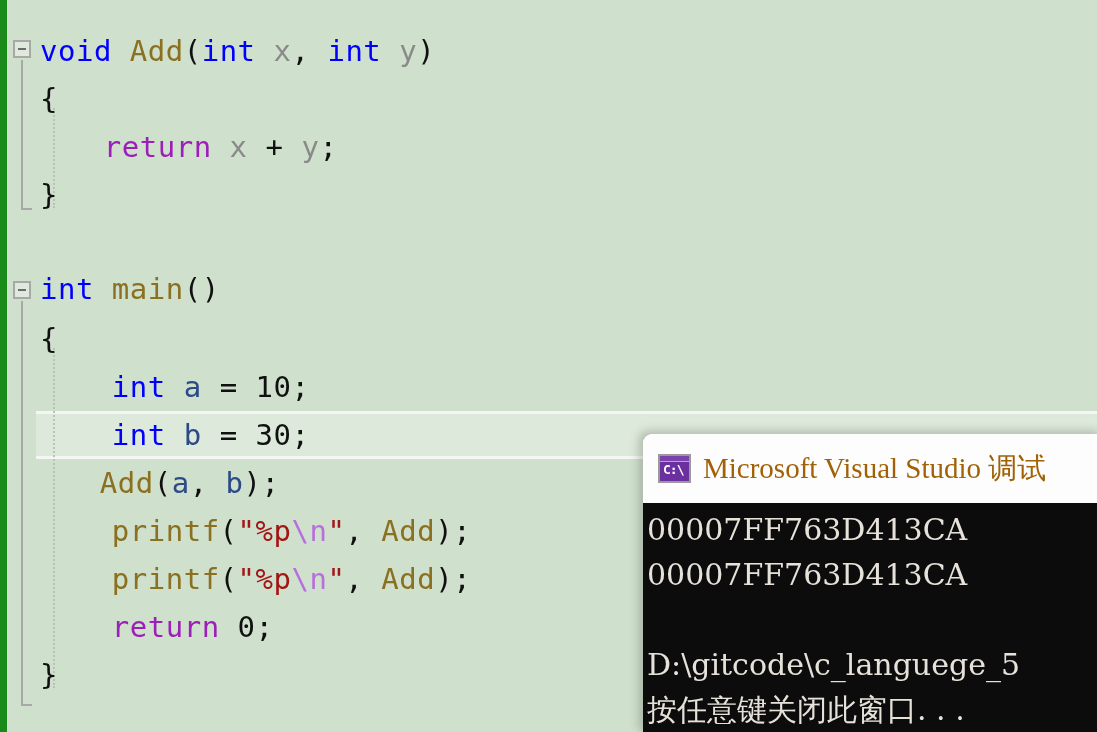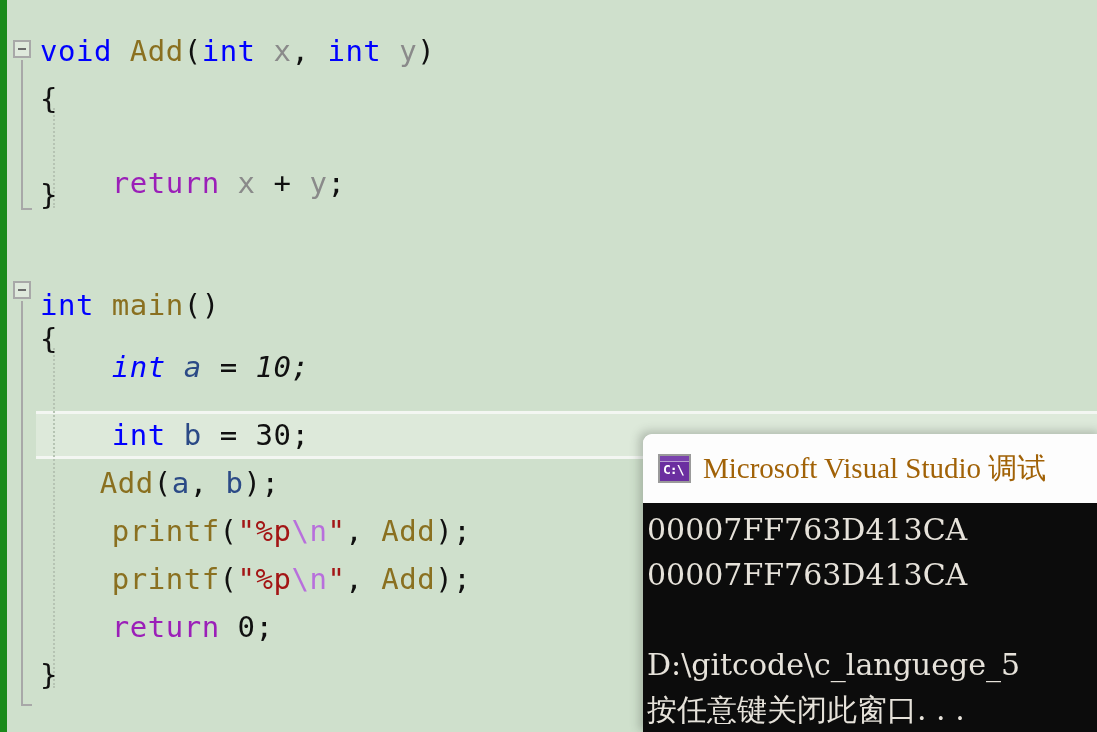--- a/index.html
+++ b/index.html
@@ -211,26 +211,26 @@
     <div class="fold-box" style="left:13px; top:281px;"></div>
     <div class="fold-line" style="left:21px; top:301px; height:405px;"></div>
     <div class="fold-foot" style="left:21px; top:704px;"></div>
 
     <div class="indent-guide" style="left:53px; top:108px; height:100px;"></div>
     <div class="indent-guide" style="left:53px; top:348px; height:340px;"></div>
 
     <div id="code-lines-host">
         <div class="line" style="top: 27px; left: 40px;"><span class="kw">void</span><span class="pln"> </span><span class="fn">Add</span><span class="pln">(</span><span class="kw">int</span><span class="pln"> </span><span class="gray">x</span><span class="pln">, </span><span class="kw">int</span><span class="pln"> </span><span class="gray">y</span><span class="pln">)</span></div>
         <div class="line" style="top: 75px; left: 40px;"><span class="pln">{</span></div>
-        <div class="line" style="top: 123px; left: 40px; margin-top: 36px;"><span class="pln">    </span><span class="ctl">return</span><span class="pln"> </span><span class="gray">x</span><span class="pln"> + </span><span class="gray">y</span><span class="pln">;</span></div>
+        <div class="line" style="top: 123px; left: 32px;"><span class="pln">    </span><span class="ctl">return</span><span class="pln"> </span><span class="gray">x</span><span class="pln"> + </span><span class="gray">y</span><span class="pln">;</span></div>
         <div class="line" style="top: 171px; left: 40px;"><span class="pln">}</span></div>
         <div class="line" style="top: 219px; left: 40px;"></div>
-        <div class="line" style="top: 281px; left: 40px;"><span class="kw">int</span><span class="pln"> </span><span class="fn">main</span><span class="pln">()</span></div>
+        <div class="line" style="top: 265px; left: 40px;"><span class="kw">int</span><span class="pln"> </span><span class="fn">main</span><span class="pln">()</span></div>
         <div class="line" style="top: 315px; left: 40px;"><span class="pln">{</span></div>
-        <div class="line" style="top: 343px; left: 40px; font-style: italic;"><span class="pln">    </span><span class="kw">int</span><span class="pln"> </span><span class="var">a</span><span class="pln"> = </span><span class="pln">10</span><span class="pln">;</span></div>
+        <div class="line" style="top: 363px; left: 40px;"><span class="pln">    </span><span class="kw">int</span><span class="pln"> </span><span class="var">a</span><span class="pln"> = </span><span class="pln">10</span><span class="pln">;</span></div>
         <div class="line" style="top: 411px; left: 40px;"><span class="pln">    </span><span class="kw">int</span><span class="pln"> </span><span class="var">b</span><span class="pln"> = </span><span class="pln">30</span><span class="pln">;</span></div>
         <div class="line" style="top: 459px; left: 28px;"><span class="pln">    </span><span class="fn">Add</span><span class="pln">(</span><span class="var">a</span><span class="pln">, </span><span class="var">b</span><span class="pln">);</span></div>
         <div class="line" style="top: 507px; left: 40px;"><span class="pln">    </span><span class="fn">printf</span><span class="pln">(</span><span class="str">"%p</span><span class="esc">\n</span><span class="str">"</span><span class="pln">, </span><span class="fn">Add</span><span class="pln">);</span></div>
         <div class="line" style="top: 555px; left: 40px;"><span class="pln">    </span><span class="fn">printf</span><span class="pln">(</span><span class="str">"%p</span><span class="esc">\n</span><span class="str">"</span><span class="pln">, </span><span class="fn">Add</span><span class="pln">);</span></div>
         <div class="line" style="top: 603px; left: 40px;"><span class="pln">    </span><span class="ctl">return</span><span class="pln"> </span><span class="pln">0</span><span class="pln">;</span></div>
         <div class="line" style="top: 651px; left: 40px;"><span class="pln">}</span></div>
       </div>
 
   </div>
 </div>

